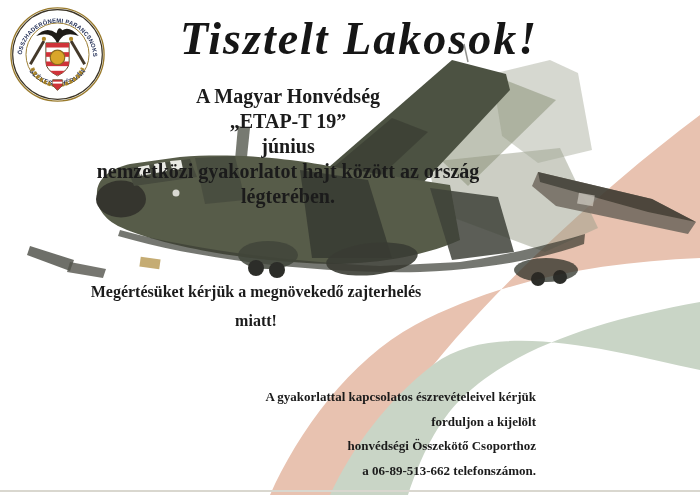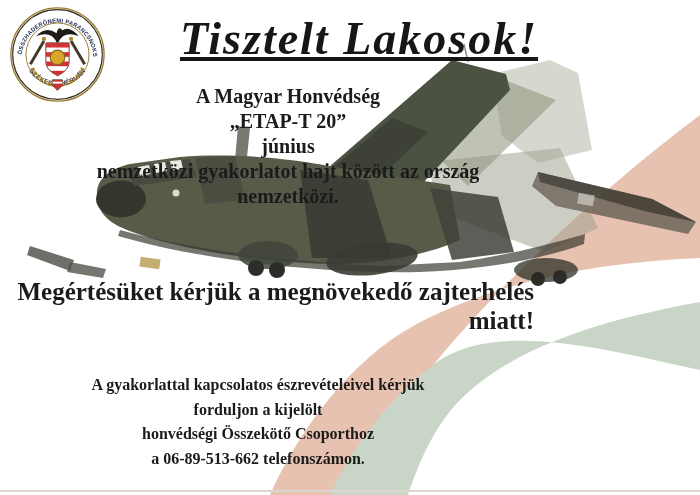--- a/index.html
+++ b/index.html
@@ -4,27 +4,27 @@
 <style>
   html,body{margin:0;padding:0;background:#ffffff;}
   .poster{
     position:relative;width:700px;height:495px;background:#ffffff;overflow:hidden;
     font-family:"Liberation Serif", serif;color:#1b1b1b;
   }
   .layer{position:absolute;inset:0;pointer-events:none;}
   .seal{position:absolute;top:6px;left:9px;width:97px;height:97px;}
   .title{
     position:absolute;top:12px;left:0;width:692px;text-align:center;text-indent:26px;
-    font-style:italic;font-weight:600;font-size:46px;letter-spacing:2px;color:#161616;text-decoration:underline;
+    font-style:italic;font-weight:600;font-size:46px;letter-spacing:2px;color:#161616;
   }
   .tblock{position:absolute;left:0;width:556px;text-align:center;font-weight:bold;}
   .intro{top:84px;font-size:20px;line-height:25px;text-indent:20px;}
-  .notice{top:277px;font-size:25px;line-height:29px;text-align:right;}
+  .notice{top:277px;font-size:16px;line-height:29px;}
   .notice .ln{transform:translateX(-22px);}
-  .contact{top:373px;font-size:16px;line-height:24.5px;}
+  .contact{top:385px;font-size:13px;line-height:24.5px;text-align:right;}
   .contact .ln{transform:translateX(-20px);}
   .bottom-rule{position:absolute;left:0;right:0;bottom:3px;height:2px;background:#d9d7cf;}
 </style>
 </head>
 <body>
 
 <div class="poster">
 
   <svg class="layer" viewBox="0 0 700 495">
     <path d="M700,115 C600,190 480,300 410,395 C385,428 360,460 346,495 L270,495 C298,432 350,360 415,325 C500,280 600,262 700,258 Z" fill="#e8c2b0"></path>
@@ -100,24 +100,24 @@
     </g>
     <circle cx="50" cy="53" r="7.5" fill="#d9a62a" stroke="#8a6a20" stroke-width="1.2"></circle>
     <polygon points="45,76 55,76 55,82 50,87 45,82" fill="#cf3339" stroke="#5a4a28" stroke-width="0.8"></polygon>
     <rect x="45" y="78" width="10" height="2" fill="#ffffff"></rect>
   </svg>
 
   <div class="title">Tisztelt Lakosok!</div>
 
   <div class="tblock intro">
     <div class="ln">A Magyar Honvédség</div>
-    <div class="ln">„ETAP-T 20”</div>
+    <div class="ln">„ETAP-T 19”</div>
     <div class="ln">június</div>
     <div class="ln">nemzetközi gyakorlatot hajt között az ország</div>
-    <div class="ln">nemzetközi.</div>
+    <div class="ln">légterében.</div>
   </div>
 
   <div class="tblock notice">
     <div class="ln">Megértésüket kérjük a megnövekedő zajterhelés</div>
     <div class="ln">miatt!</div>
   </div>
 
   <div class="tblock contact">
     <div class="ln">A gyakorlattal kapcsolatos észrevételeivel kérjük</div>
     <div class="ln">forduljon a kijelölt</div>

